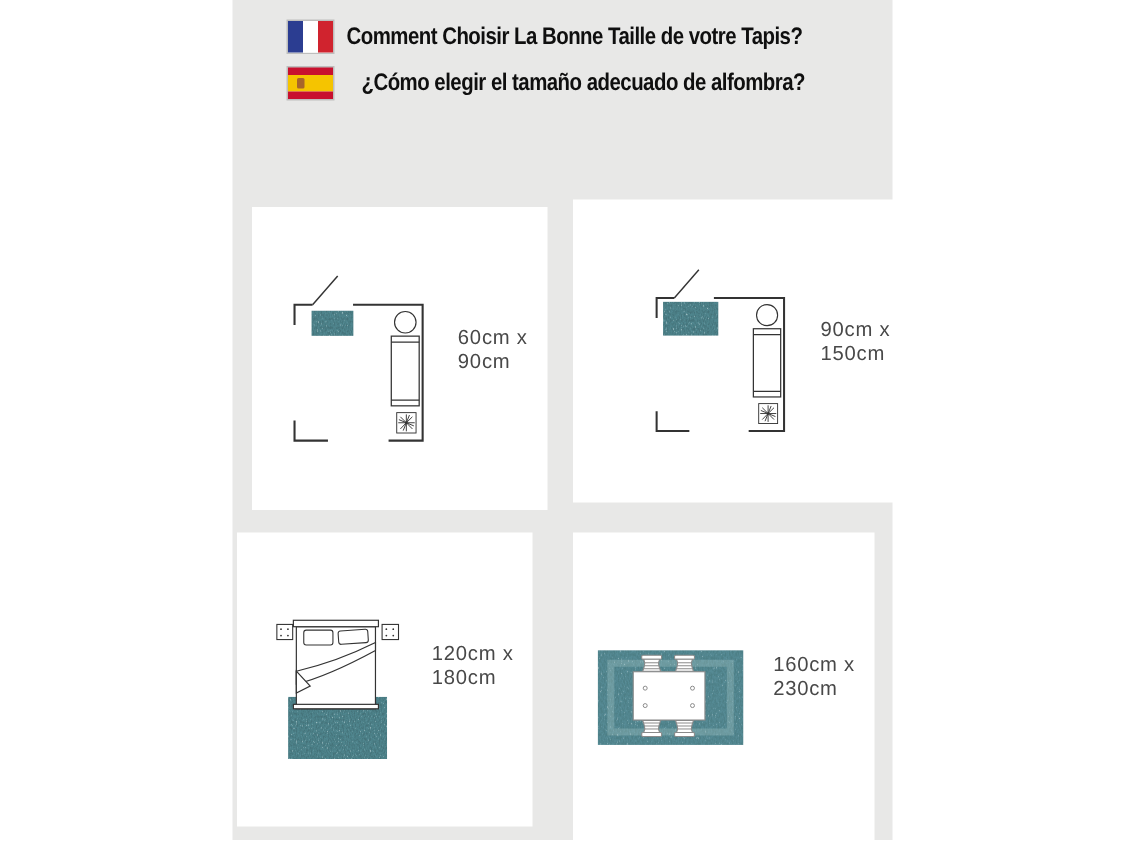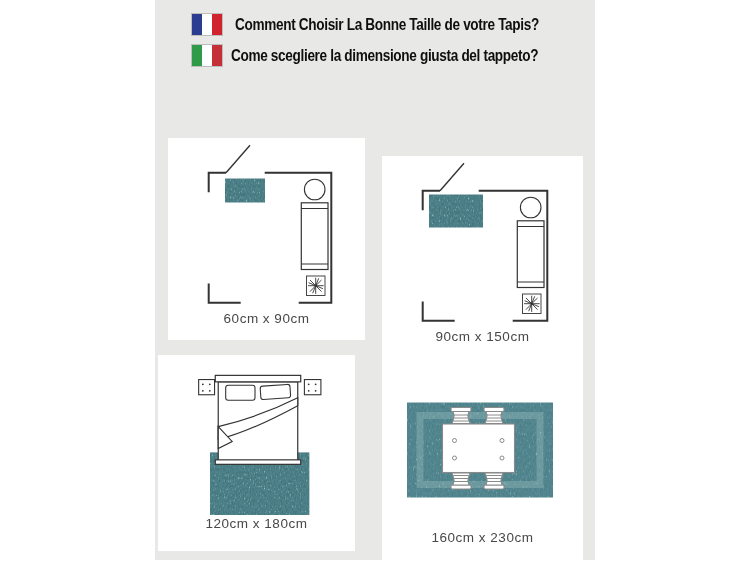--- a/index.html
+++ b/index.html
@@ -24,26 +24,26 @@
   .flag.spain i:nth-child(2){flex:2.1;}
   .emblem{position:absolute;left:6px;top:7px;width:5px;height:7px;border-radius:1px;display:block;}
   .htext{
     margin-left:9px;font-size:16px;font-weight:700;color:var(--htext,#101010);
     letter-spacing:-.4px;white-space:nowrap;transform:scaleX(.85);
     transform-origin:left center;
   }
   
   .panel{
     position:absolute;background:var(--panel,#ffffff);
-    display:flex;flex-direction:column;align-items:center;
+    display:flex;flex-direction:row;align-items:center;
   }
   .panel svg{display:block;width:100%;flex:1 1 auto;min-height:0;}
   .plabel{font-size:13.5px;color:var(--label,#484848);letter-spacing:.5px;line-height:16px;}
   #p1{left:13px;top:138px;width:197px;height:202px;}
-  #p2{left:227px;top:156px;width:201px;height:202px;}
+  #p2{left:227px;top:133px;width:201px;height:202px;padding-left:28px;}
   #p3{left:3px;top:355px;width:197px;height:196px;}
   #p4{left:227px;top:355px;width:201px;height:210px;}
   #p1 .plabel,#p2 .plabel{margin-bottom:13px;}
   #p3 .plabel,#p4 .plabel{margin-bottom:19px;}
   
   .wall{fill:none;stroke:var(--line,#333);stroke-width:2;stroke-linecap:square;}
   .door{fill:none;stroke:var(--line,#333);stroke-width:1.4;}
   .thin{fill:#fff;stroke:var(--line,#333);stroke-width:1.2;}
   .thinl{fill:none;stroke:var(--line,#333);stroke-width:1.1;}
   .hair{fill:none;stroke:var(--line,#333);stroke-width:.9;}
@@ -98,26 +98,27 @@
   <div class="header">
     <div class="hrow">
       <span class="flag">
           <i style="background: rgb(43, 61, 145);"></i>
           <i style="background: rgb(255, 255, 255);"></i>
           <i style="background: rgb(208, 35, 46);"></i>
         </span>
       <span class="htext">Comment Choisir La Bonne Taille de votre Tapis?</span>
     </div>
     <div class="hrow">
-      <span class="flag">
-          <i style="background: rgb(47, 154, 72);"></i>
-          <i style="background: rgb(255, 255, 255);"></i>
-          <i style="background: rgb(197, 48, 56);"></i>
+      <span class="flag horiz spain">
+          <i style="background: rgb(200, 16, 46);"></i>
+          <i style="background: rgb(245, 196, 0);"></i>
+          <i style="background: rgb(200, 16, 46);"></i>
+          <b class="emblem" style="background: rgb(168, 101, 42);"></b>
         </span>
-      <span class="htext">Come scegliere la dimensione giusta del tappeto?</span>
+      <span class="htext">¿Cómo elegir el tamaño adecuado de alfombra?</span>
     </div>
   </div>
 
   <div class="panel" id="p1">
     <svg viewBox="0 0 197 170" preserveAspectRatio="xMidYMid meet">
       <path class="wall" d="M40.7,51.7 V33.3 H57 M97.7,33.3 H163.3 V163.3 H131.7 M40.7,145 V163.3 H71.7"></path>
       <path class="door" d="M58,33.3 L82,5.7"></path>
       <rect filter="url(#rugfx)" fill="#44737a" x="57" y="39" width="40" height="24"></rect>
       <circle class="thinl" cx="146.7" cy="50" r="10.3"></circle>
       <g>

